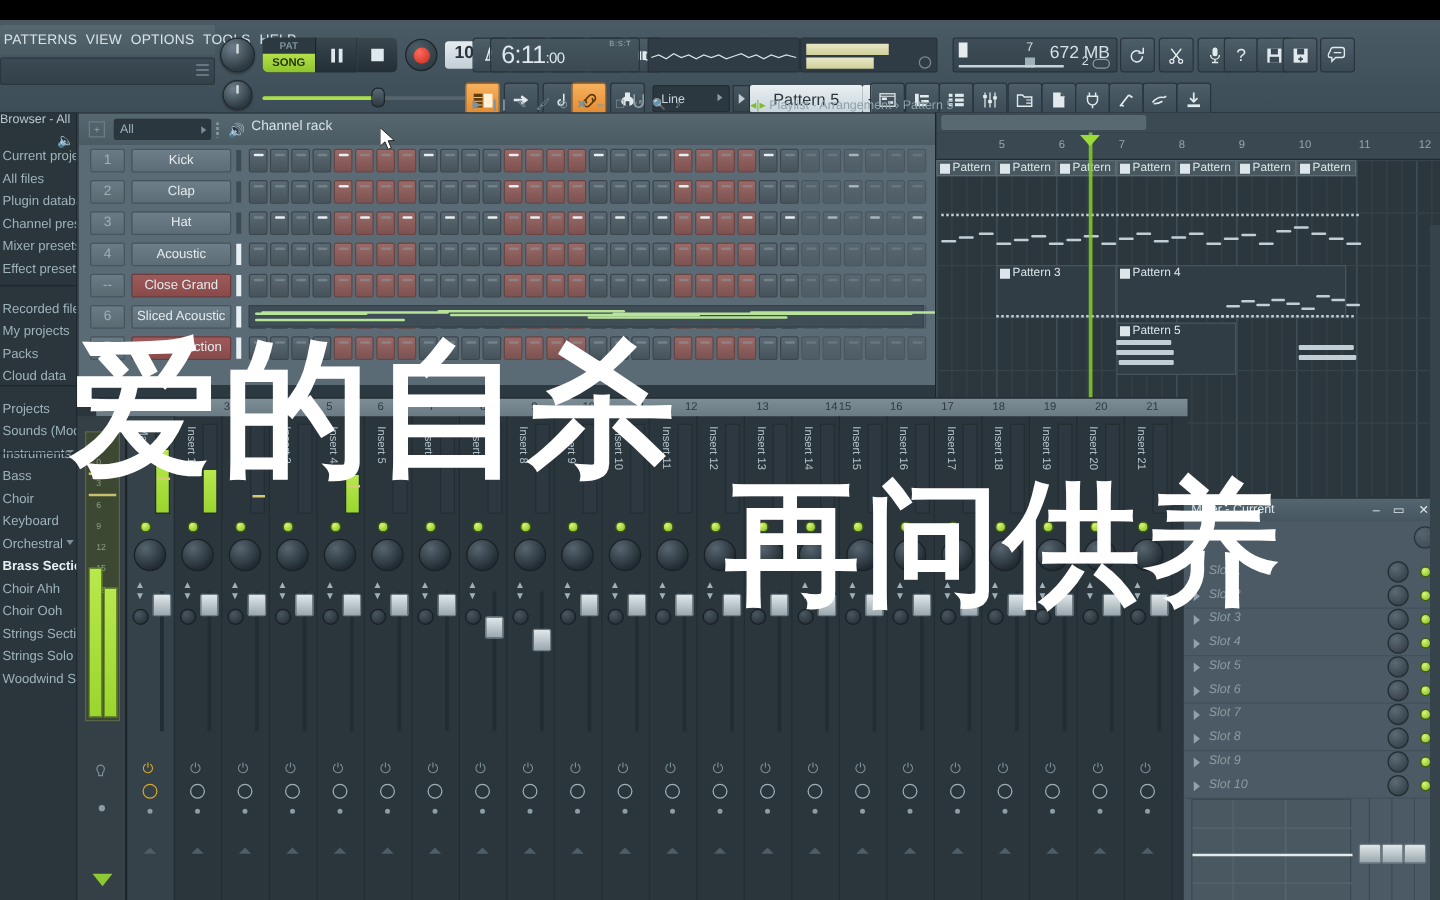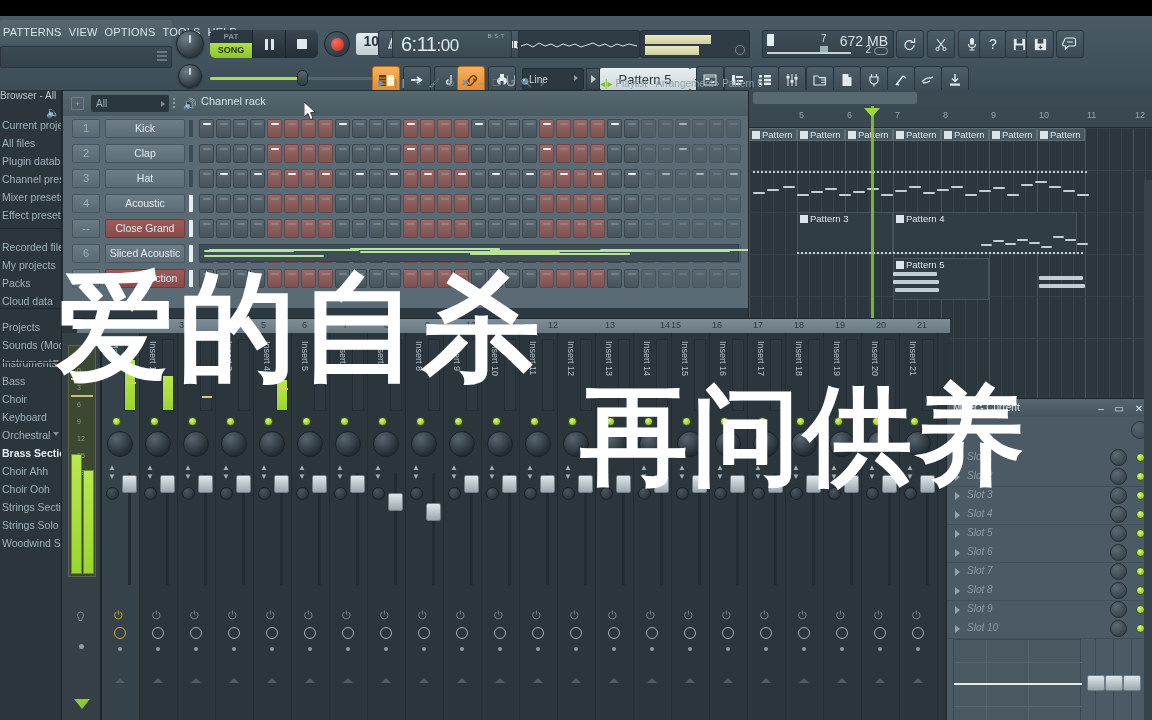--- a/index.html
+++ b/index.html
@@ -56,21 +56,21 @@
   .tempo .big { font-size:14px; font-weight:bold; }
   .tempo .small { font-size:9px; }
 
   .tb-iconbtn { position:absolute; top:14px; width:28px; height:28px;
      background:linear-gradient(#4d5e68,#3a4953); border:1px solid #2a343c; border-radius:3px;
      display:flex; align-items:center; justify-content:center; color:#e2eaee; font-size:12px; }
 
   .timebox { position:absolute; left:392px; top:14px; width:120px; height:28px;
      background:linear-gradient(#46565f,#3a4952); border:1px solid #2b353d; border-radius:3px; }
   .timebox .tval { position:absolute; left:8px; top:2px; font-size:20px; color:#dfe9ee; letter-spacing:-.5px;}
-  .timebox .tval .ms { font-size:17px; }
+  .timebox .tval .ms { font-size:12px; }
   .timebox .tunit { position:absolute; right:6px; top:2px; font-size:6px; color:#9fb0b8; letter-spacing:.5px;}
 
   .oscbox { position:absolute; left:518px; top:14px; width:122px; height:28px;
      background:#2f3c45; border:1px solid #27323a; border-radius:2px; overflow:hidden; }
   .oscbox svg { position:absolute; left:0; top:0; }
   .meterbox { position:absolute; left:640px; top:14px; width:110px; height:28px;
      background:#2f3c45; border:1px solid #27323a; border-radius:2px; }
   .meterbox .m1 { position:absolute; left:4px; top:4px; width:66px; height:9px; background:linear-gradient(#e8e8c8,#cfcf9a); }
   .meterbox .m2 { position:absolute; left:4px; top:15px; width:54px; height:9px; background:linear-gradient(#e8e8c8,#cfcf9a); }
   .meterbox .clk { position:absolute; right:4px; bottom:2px; width:10px; height:10px;

